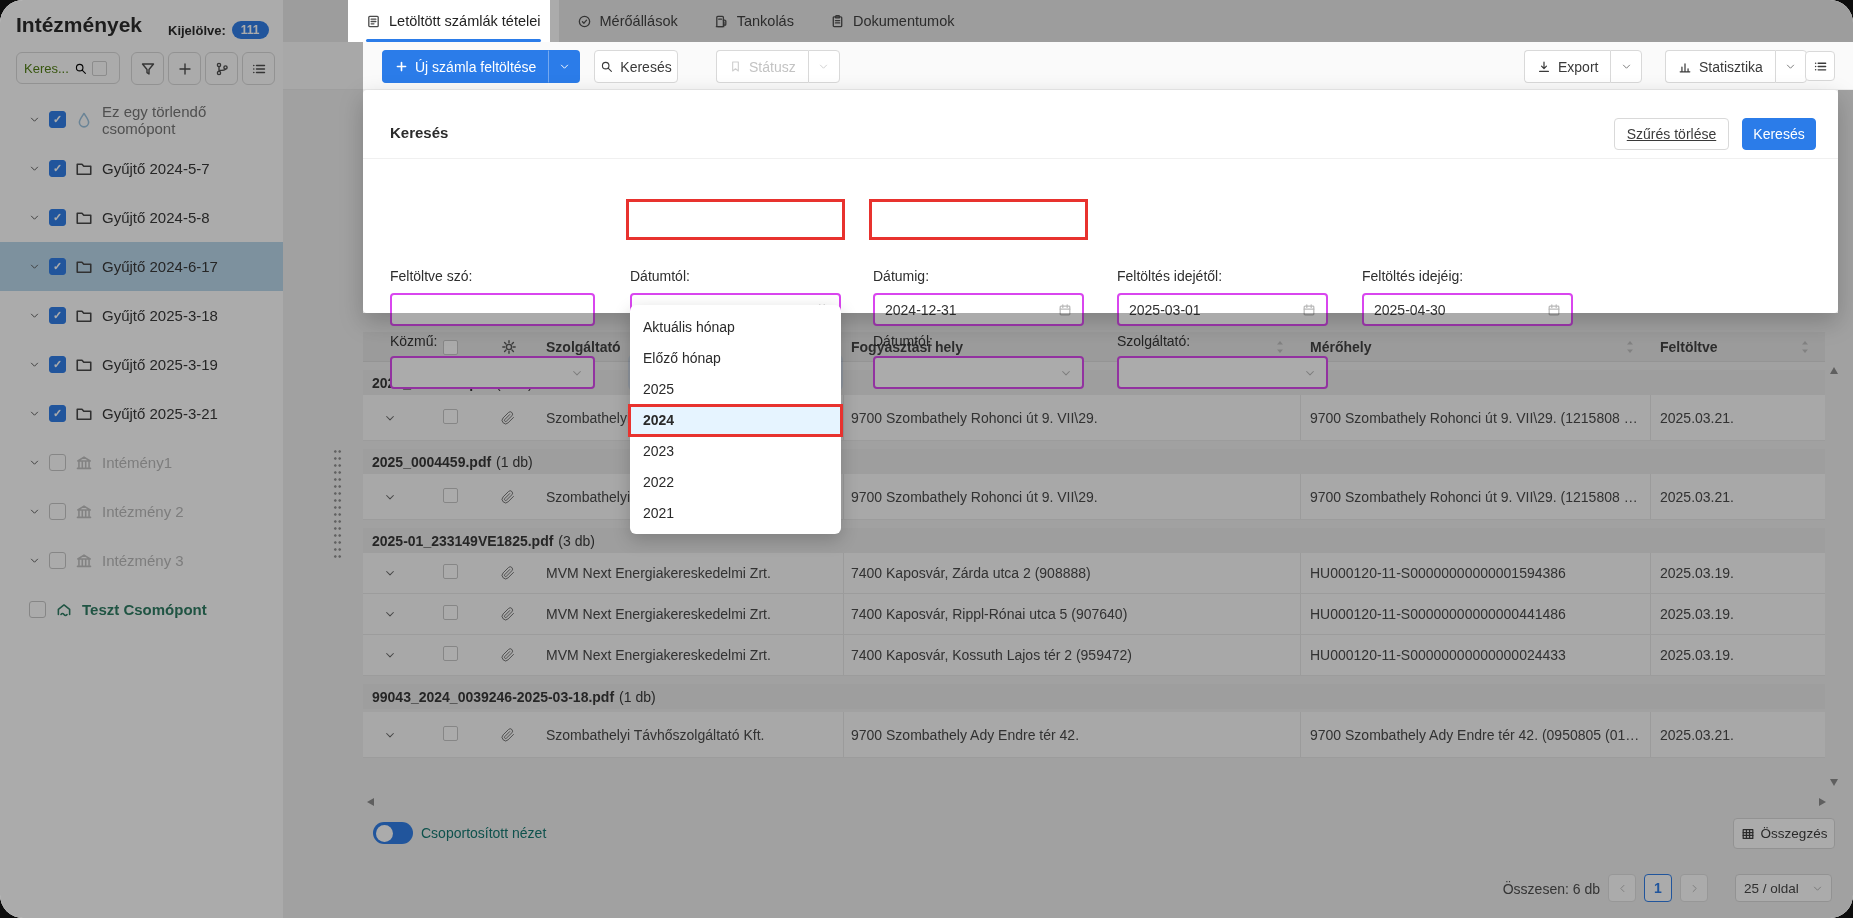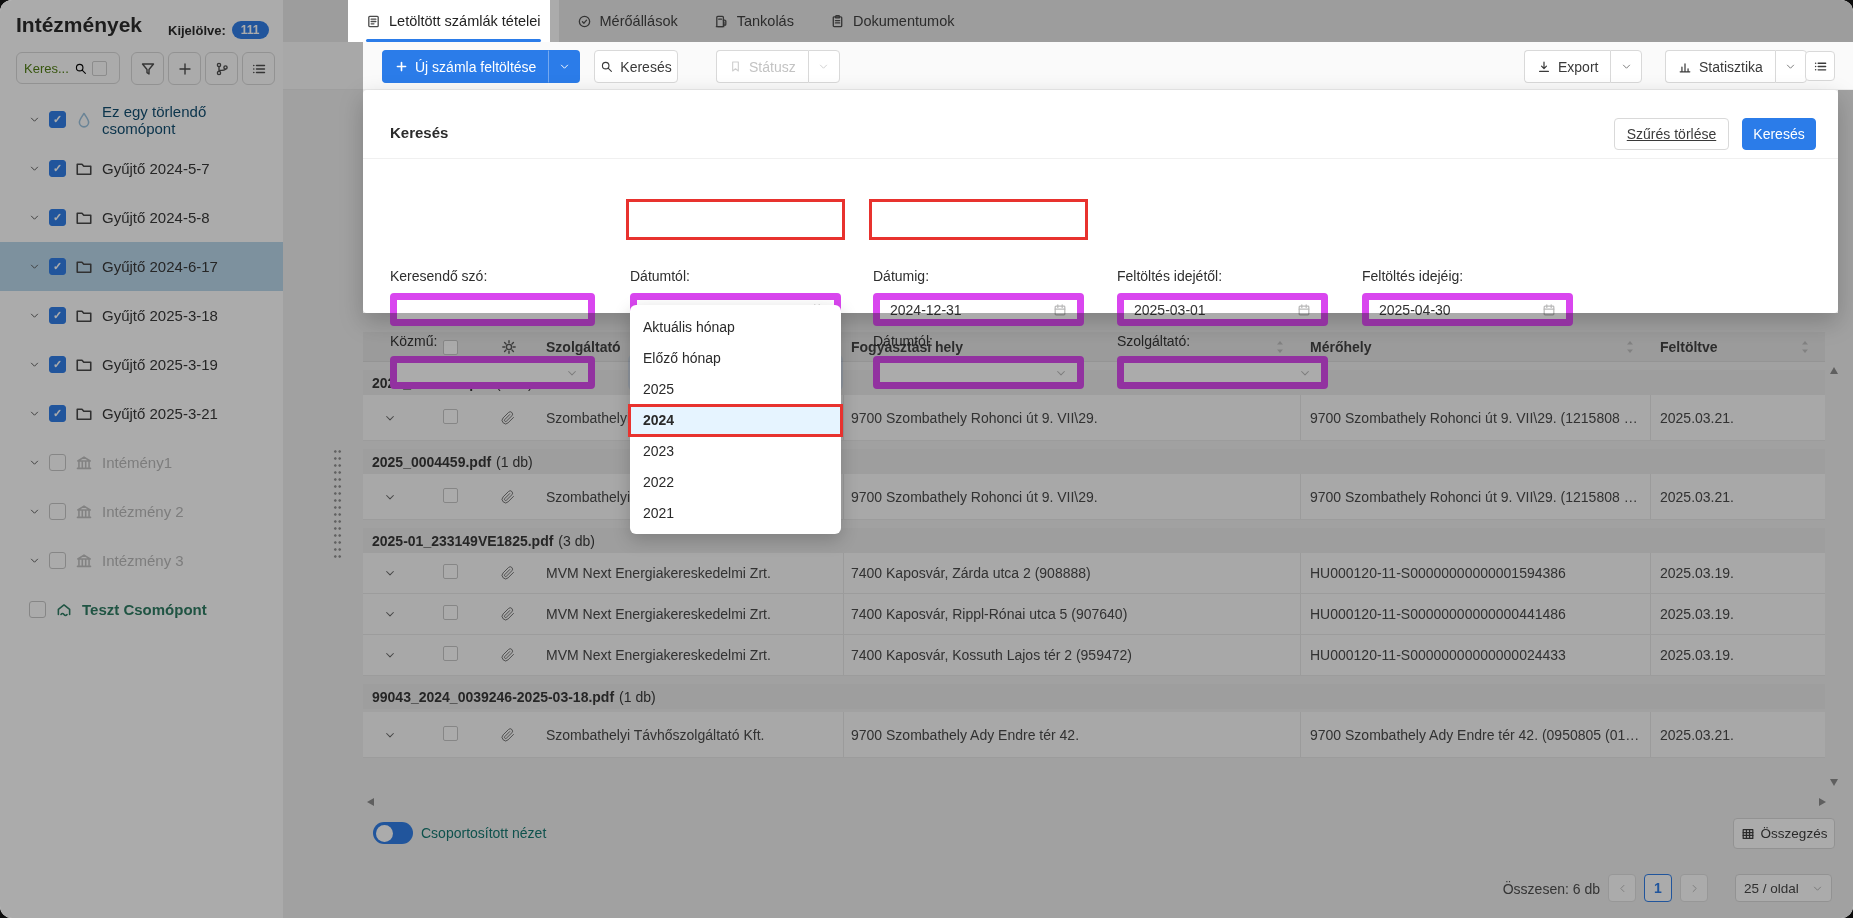--- a/index.html
+++ b/index.html
@@ -1,35 +1,35 @@
 <!DOCTYPE html>
 <html><head>
 <meta charset="utf-8">
 <style>
   html,body{margin:0;padding:0;background:#0d0d0d;}
   body{width:1853px;height:918px;font-family:"Liberation Sans",sans-serif;}
-  .window{position:relative;width:1853px;height:918px;background:#f0f0f0;border-radius:12px;overflow:hidden;}
+  .window{position:relative;width:1853px;height:918px;background:#f0f0f0;border-radius:23px;overflow:hidden;}
   svg{display:block;}
   .ic{stroke:currentColor;fill:none;stroke-width:1.4;stroke-linecap:round;stroke-linejoin:round;}
 
   
   .sidebar{position:absolute;left:0;top:0;width:283px;height:918px;background:#ffffff;}
   .sb-title{position:absolute;left:16px;top:13px;font-size:21px;font-weight:700;color:#262626;}
   .sb-sel{position:absolute;left:168px;top:21px;display:flex;align-items:center;gap:6px;}
   .sb-sel-label{font-size:13px;font-weight:700;color:#262626;}
   .badge{background:#2b7ce9;color:#fff;font-size:12px;font-weight:700;border-radius:10px;padding:2px 9px;}
   .sb-search{position:absolute;left:16px;top:52px;width:104px;height:32px;border:1px solid #d9d9d9;border-radius:6px;background:#fff;display:flex;align-items:center;gap:5px;padding:0 7px;box-sizing:border-box;}
   .sb-search .ph{font-size:13px;color:#4d7c0f;white-space:nowrap;overflow:hidden;}
   .sb-search .sq{width:13px;height:13px;border:1px solid #cfcfcf;border-radius:2px;flex:none;}
   .sb-btn{position:absolute;top:52px;width:33px;height:33px;border:1px solid #d9d9d9;border-radius:6px;background:#fff;display:flex;align-items:center;justify-content:center;color:#4a4a4a;box-sizing:border-box;}
   .tree{position:absolute;left:0;top:95px;right:0;}
   .titem{height:49px;display:flex;align-items:center;gap:9px;padding-left:29px;font-size:15px;color:#333;}
   .titem .tchev{color:#555;flex:none;}
   .titem.sel{background:#b9d7ec;}
-  .titem.lnk .tlabel{color:#0c4a6e;}
+  .titem.lnk .tlabel{color:#737373;}
   .titem.lnk .ticon{color:#9cc3df;}
   .titem.mut .tlabel{color:#b9b9b9;}
   .titem.mut .ticon{color:#c0c0c0;}
   .titem.grn .tlabel{color:#2a7a60;font-weight:700;}
   .titem.grn .ticon{color:#2a7a60;}
   .ticon{color:#444;flex:none;}
   .cb{width:17px;height:17px;border:1.5px solid #c6c6c6;border-radius:3px;background:#fff;display:inline-flex;align-items:center;justify-content:center;flex:none;box-sizing:border-box;}
   .cb.on{background:#2b7ce9;border-color:#2b7ce9;}
   .cb.on::after{content:"\2713";color:#fff;font-size:11px;font-weight:700;line-height:1;}
 
@@ -81,21 +81,21 @@
   .psize{position:absolute;left:1735px;top:874px;width:97px;height:28px;border:1px solid #d9d9d9;border-radius:4px;background:#fff;display:flex;align-items:center;justify-content:space-between;padding:0 8px;font-size:13.5px;color:#444;box-sizing:border-box;}
   .psize svg{color:#b0b0b0;}
 
   
   .panel{position:absolute;left:363px;top:90px;width:1475px;height:223px;background:#fff;border-radius:4px;box-shadow:0 9px 24px rgba(0,0,0,.22);z-index:20;}
   .p-title{position:absolute;left:27px;top:34px;font-size:15px;font-weight:700;color:#2b2b2b;}
   .p-div{position:absolute;left:0;top:68px;width:100%;height:1px;background:#f0f0f0;}
   .p-btn-clear{position:absolute;left:1251px;top:28px;width:115px;height:32px;font-size:14px;text-decoration:underline;}
   .p-btn-go{position:absolute;left:1379px;top:28px;width:74px;height:32px;background:#2b7ce9;border-color:#2b7ce9;color:#fff;font-size:14px;}
   .flabel{position:absolute;font-size:14px;color:#2e2e2e;white-space:nowrap;}
-  .ip{position:absolute;height:33px;border:7px solid #d946ef;border-radius:4px;background:#fff;display:flex;align-items:center;padding:0 10px;font-size:14px;color:#333;box-sizing:border-box;}
+  .ip{position:absolute;height:33px;border:2px solid #d946ef;border-radius:4px;background:#fff;display:flex;align-items:center;padding:0 10px;font-size:14px;color:#333;box-sizing:border-box;}
   .ip .tail{margin-left:auto;color:#b9b9b9;flex:none;}
   .ip.focus{border:1.5px solid #4a90f7;box-shadow:0 0 0 2px rgba(43,124,233,.12);}
   .ip.focus .val{color:#bfbfbf;}
   .r1l{top:178px;} .r2l{top:243px;}
   .r1i{top:203px;} .r2i{top:266px;}
 
   
   .dropdown{position:absolute;left:630px;top:305px;width:211px;background:#fff;border-radius:6px;box-shadow:0 6px 18px rgba(0,0,0,.2);padding:6px 0;z-index:50;box-sizing:border-box;}
   .opt{height:31px;display:flex;align-items:center;padding-left:13px;font-size:14px;color:#2a2a2a;}
   .opt.on{background:#e6f4ff;font-weight:700;}
@@ -673,21 +673,21 @@
         </svg>
       </span>
   </div>
 
   <div class="panel">
     <div class="p-title">Keresés</div>
     <div class="btn p-btn-clear">Szűrés törlése</div>
     <div class="btn p-btn-go">Keresés</div>
     <div class="p-div"></div>
 
-    <span class="flabel r1l" style="left:27px">Keresendő szó:</span>
+    <span class="flabel r1l" style="left:27px">Feltöltve szó:</span>
     <span class="flabel r1l" style="left:267px">Dátumtól:</span>
     <span class="flabel r1l" style="left:510px">Dátumig:</span>
     <span class="flabel r1l" style="left:754px">Feltöltés idejétől:</span>
     <span class="flabel r1l" style="left:999px">Feltöltés idejéig:</span>
 
     <div class="ip r1i" style="left:27px;width:205px">
       <span class="val"></span>
     </div>
     <div class="ip r1i" style="left:267px;width:211px">
       <span class="val">2024-01-01</span>

